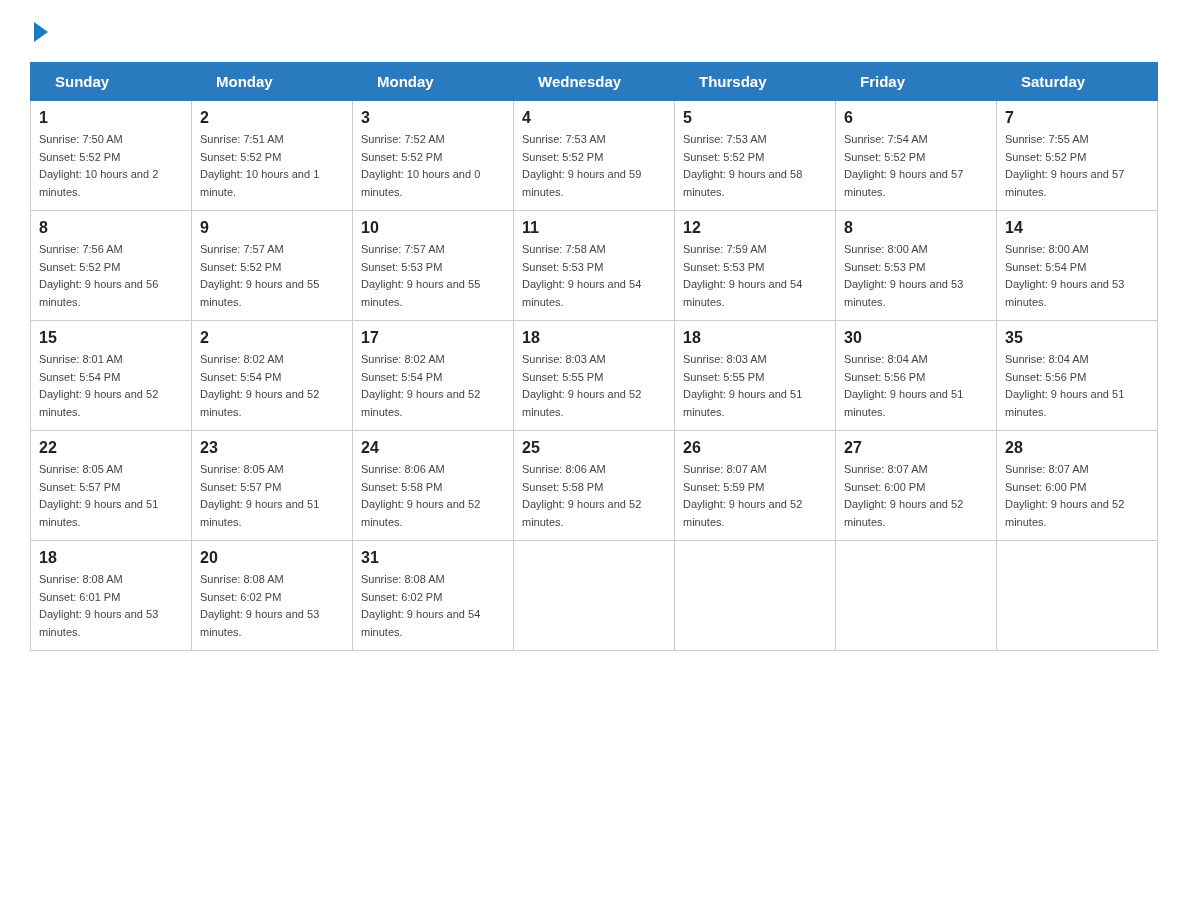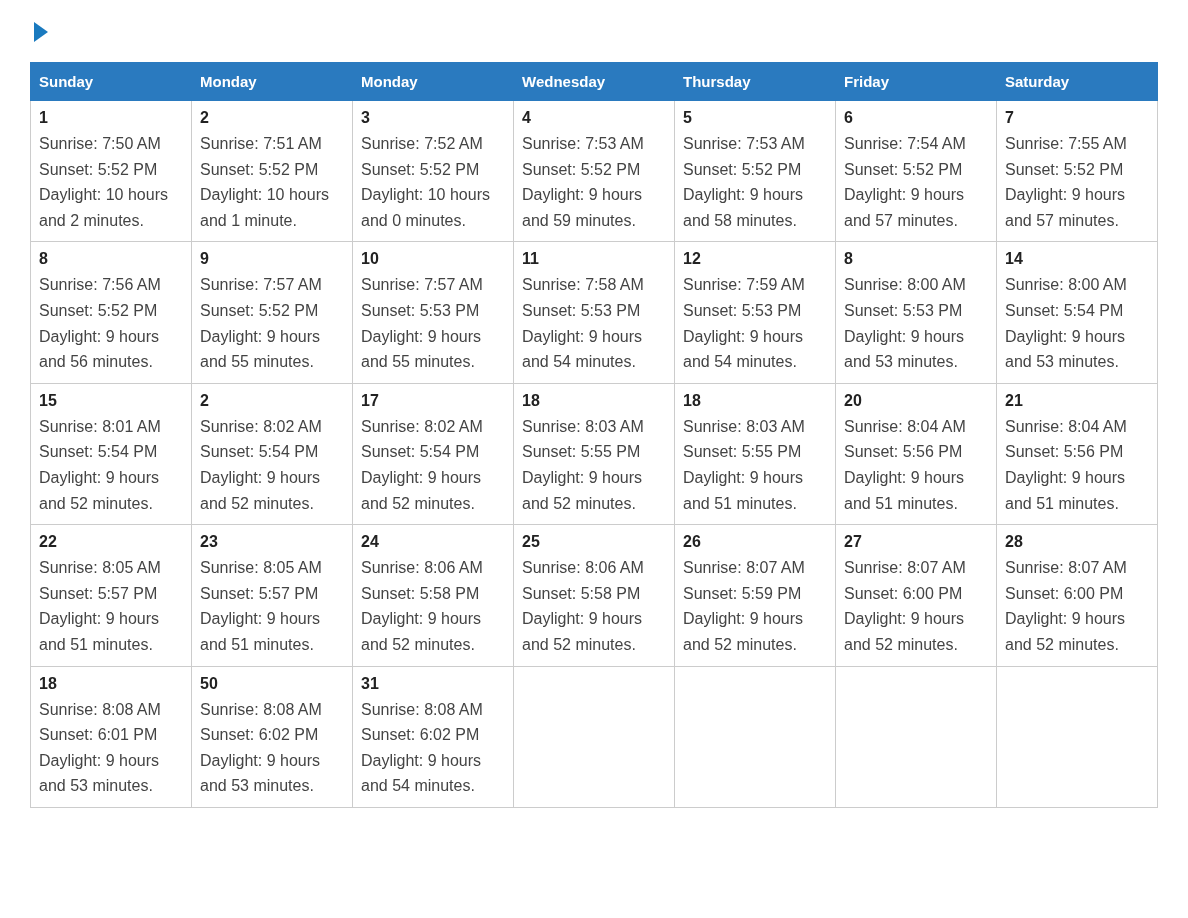--- a/index.html
+++ b/index.html
@@ -59,41 +59,41 @@
     .calendar-table {
       width: 100%;
       border-collapse: collapse;
       table-layout: fixed;
     }
     .calendar-table th {
       background-color: #2a7abf;
       color: #fff;
       font-size: 15px;
       font-weight: bold;
-      padding: 10px 8px;
+      padding: 10px 24px;
       text-align: left;
       border: 1px solid #2a7abf;
     }
     .calendar-table td {
       vertical-align: top;
       border: 1px solid #ccc;
       padding: 8px;
       font-size: 12.5px;
       color: #333;
       height: 110px;
     }
     .day-number {
       font-size: 16px;
       font-weight: bold;
       color: #222;
       display: block;
       margin-bottom: 4px;
     }
     .day-info {
-      font-size: 16px;
+      font-size: 11px;
       color: #444;
       line-height: 1.6;
     }
     .empty-cell {
       background: #fff;
     }
     tr:last-child td {
       height: 110px;
     }
   </style>
@@ -204,25 +204,25 @@
         </td>
         <td>
           <span class="day-number">18</span>
           <div class="day-info">Sunrise: 8:03 AM<br>Sunset: 5:55 PM<br>Daylight: 9 hours and 52 minutes.</div>
         </td>
         <td>
           <span class="day-number">18</span>
           <div class="day-info">Sunrise: 8:03 AM<br>Sunset: 5:55 PM<br>Daylight: 9 hours and 51 minutes.</div>
         </td>
         <td>
-          <span class="day-number">20</span>
+          <span class="day-number">30</span>
           <div class="day-info">Sunrise: 8:04 AM<br>Sunset: 5:56 PM<br>Daylight: 9 hours and 51 minutes.</div>
         </td>
         <td>
-          <span class="day-number">21</span>
+          <span class="day-number">35</span>
           <div class="day-info">Sunrise: 8:04 AM<br>Sunset: 5:56 PM<br>Daylight: 9 hours and 51 minutes.</div>
         </td>
       </tr>
       <tr>
         <td>
           <span class="day-number">22</span>
           <div class="day-info">Sunrise: 8:05 AM<br>Sunset: 5:57 PM<br>Daylight: 9 hours and 51 minutes.</div>
         </td>
         <td>
           <span class="day-number">23</span>
@@ -248,21 +248,21 @@
           <span class="day-number">28</span>
           <div class="day-info">Sunrise: 8:07 AM<br>Sunset: 6:00 PM<br>Daylight: 9 hours and 52 minutes.</div>
         </td>
       </tr>
       <tr>
         <td>
           <span class="day-number">18</span>
           <div class="day-info">Sunrise: 8:08 AM<br>Sunset: 6:01 PM<br>Daylight: 9 hours and 53 minutes.</div>
         </td>
         <td>
-          <span class="day-number">50</span>
+          <span class="day-number">20</span>
           <div class="day-info">Sunrise: 8:08 AM<br>Sunset: 6:02 PM<br>Daylight: 9 hours and 53 minutes.</div>
         </td>
         <td>
           <span class="day-number">31</span>
           <div class="day-info">Sunrise: 8:08 AM<br>Sunset: 6:02 PM<br>Daylight: 9 hours and 54 minutes.</div>
         </td>
         <td class="empty-cell"></td>
         <td class="empty-cell"></td>
         <td class="empty-cell"></td>
         <td class="empty-cell"></td>

